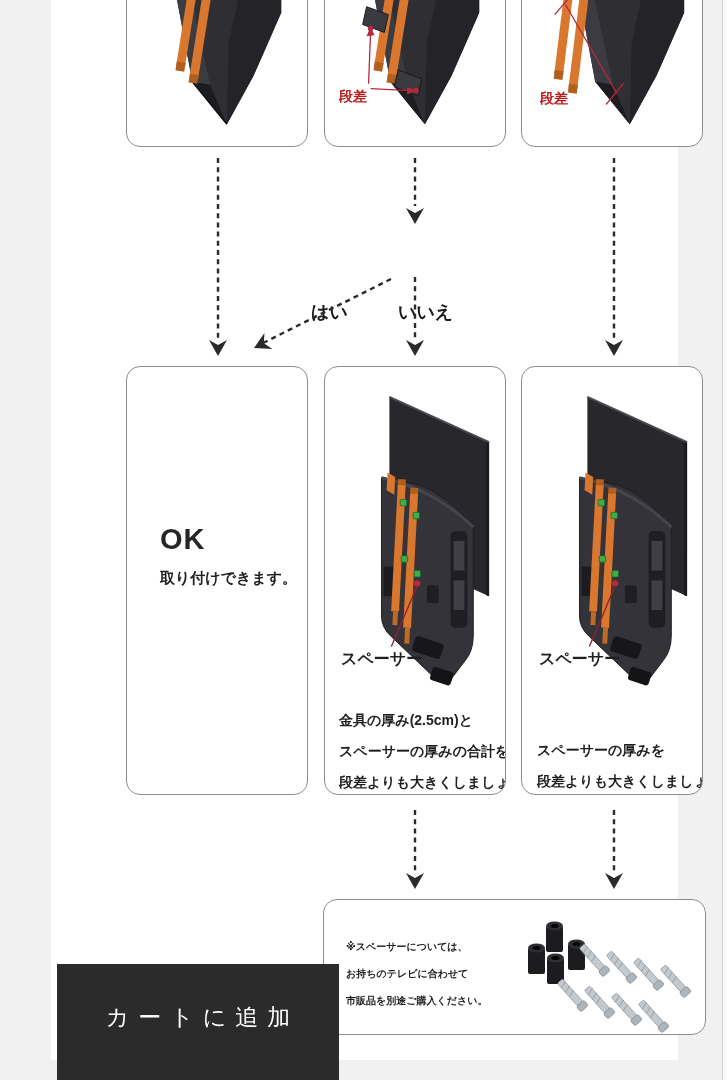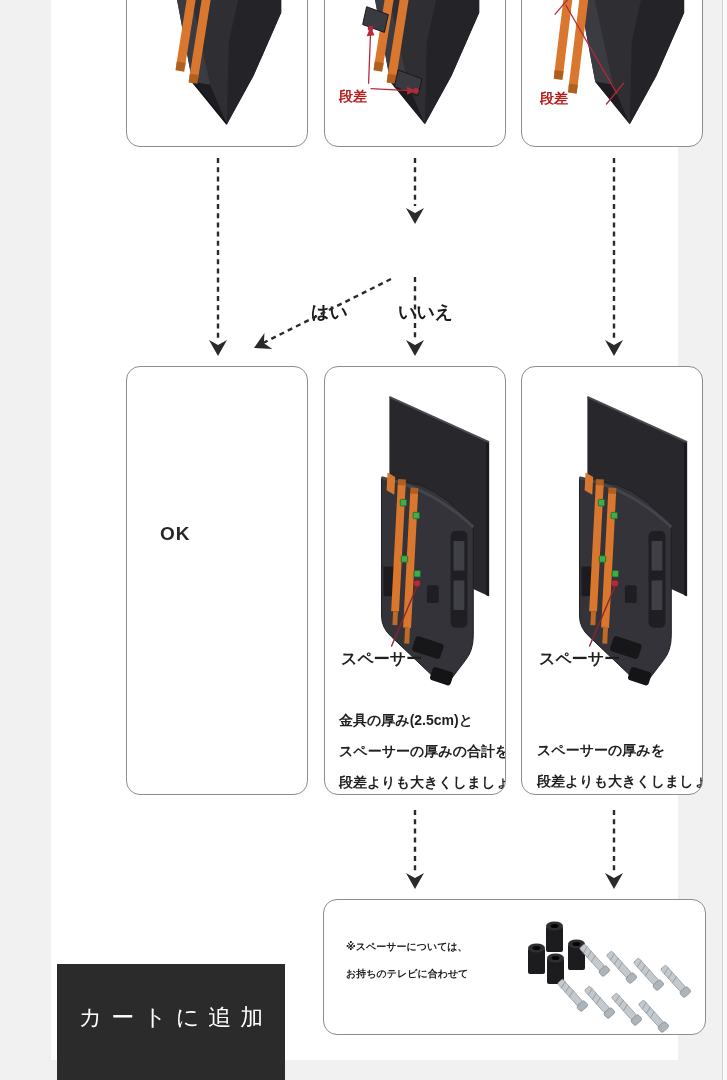--- a/index.html
+++ b/index.html
@@ -37,38 +37,38 @@
   .decision {
     position:absolute; left:272px; top:233px; width:185px; height:36px;
     background:#fff; border:1.6px solid #5f5f5f; border-radius:18px;
     display:flex; align-items:center; justify-content:center;
     font-size:16px; font-weight:700; color:#1a1a1a; white-space:nowrap;
   }
   .branch { position:absolute; font-size:18px; font-weight:700; color:#1a1a1a; white-space:nowrap; }
   #branchYes { left:260px; top:300px; }
   #branchNo  { left:347px; top:300px; }
 
-  .ok-title { position:absolute; left:33px; top:156px; font-size:19px; font-weight:700; letter-spacing:1px; color:#262626; }
+  .ok-title { position:absolute; left:33px; top:156px; font-size:29px; font-weight:700; letter-spacing:1px; color:#262626; }
   .ok-lines { position:absolute; left:33px; top:197px; font-size:15px; font-weight:700; line-height:28px; white-space:nowrap; }
 
   .pointer-label { position:absolute; font-size:16px; font-weight:700; white-space:nowrap; }
   #resB .pointer-label { left:16px; top:282px; }
   #resC .pointer-label { left:17px; top:282px; }
 
   .desc { position:absolute; font-size:14px; font-weight:700; line-height:31px; white-space:nowrap;margin-top:8px; }
   #resB .desc { left:14px; top:330px; }
   #resC .desc { left:15px; top:360px; }
 
   .note-text { position:absolute; left:22px; top:33px; font-size:10px; font-weight:700; line-height:27px; white-space:nowrap; }
   .hw-svg { position:absolute; left:178px; top:2px; width:202px; height:132px; }
 
   .arrows { position:absolute; left:0; top:0; width:727px; height:1080px; pointer-events:none; }
 
   .cart-button {
-    position:absolute; left:57px; top:964px; width:228px; height:116px;
+    position:absolute; left:57px; top:964px; width:282px; height:116px;
     background:#2b2b2b; border:none; cursor:pointer; z-index:10;
     color:#ffffff; font-size:23px; letter-spacing:9px; font-weight:400;
     font-family:"Liberation Sans","DejaVu Sans",sans-serif;
     display:flex; justify-content:center; align-items:flex-start;
     padding-top:38px; padding-left:9px;
   }
 </style>
 </head>
 <body>
 
@@ -133,20 +133,21 @@
       </svg>
       <div class="step-label">段差</div>
     </div>
 
     <div class="branch" id="branchYes">はい</div>
     <div class="branch" id="branchNo">いいえ</div>
 
     <div class="fbox box-result" id="resA">
       <div class="ok-title">OK</div>
       <div class="ok-lines">
+        <div>取り付けできます。</div>
       </div>
     </div>
 
     <div class="fbox box-result" id="resB">
       <svg class="mounted-svg" viewBox="0 0 160 310">
         <polygon points="50,14 151,60 151,216 50,170" fill="#28282c"></polygon>
         <polygon points="148,59 151,60 151,216 148,215" fill="#1a1a1d"></polygon>
         <line x1="50" y1="14" x2="151" y2="60" stroke="#4a4a52" stroke-width="2"></line>
         <path d="M42,96 L42,236 Q42,248 52,257 L94,297 Q106,308 114,298 L127,281 Q135,271 135,256 L135,146 Q110,114 80,103 Z" fill="#333339" stroke="#202024" stroke-width="1"></path>
         <path d="M42,96 Q70,102 95,116 Q120,131 135,146" fill="none" stroke="#44444b" stroke-width="3"></path>
@@ -215,20 +216,21 @@
       <div class="desc">
         <div>スペーサーの厚みを</div>
         <div>段差よりも大きくしましょう。</div>
       </div>
     </div>
 
     <div class="fbox" id="noteBox">
       <div class="note-text">
         <div>※スペーサーについては、</div>
         <div>お持ちのテレビに合わせて</div>
+        <div>市販品を別途ご購入ください。</div>
       </div>
       <svg class="hw-svg" viewBox="0 0 202 132">
 
         <g>
           <g transform="translate(26,42)">
             <rect x="0" y="4" width="17" height="26" rx="2" fill="#1c1c1e"></rect>
             <ellipse cx="8.5" cy="4" rx="8.5" ry="4.5" fill="#2f2f33"></ellipse>
             <ellipse cx="8.5" cy="4" rx="4" ry="2" fill="#060607"></ellipse>
           </g>
           <g transform="translate(44,20)">

